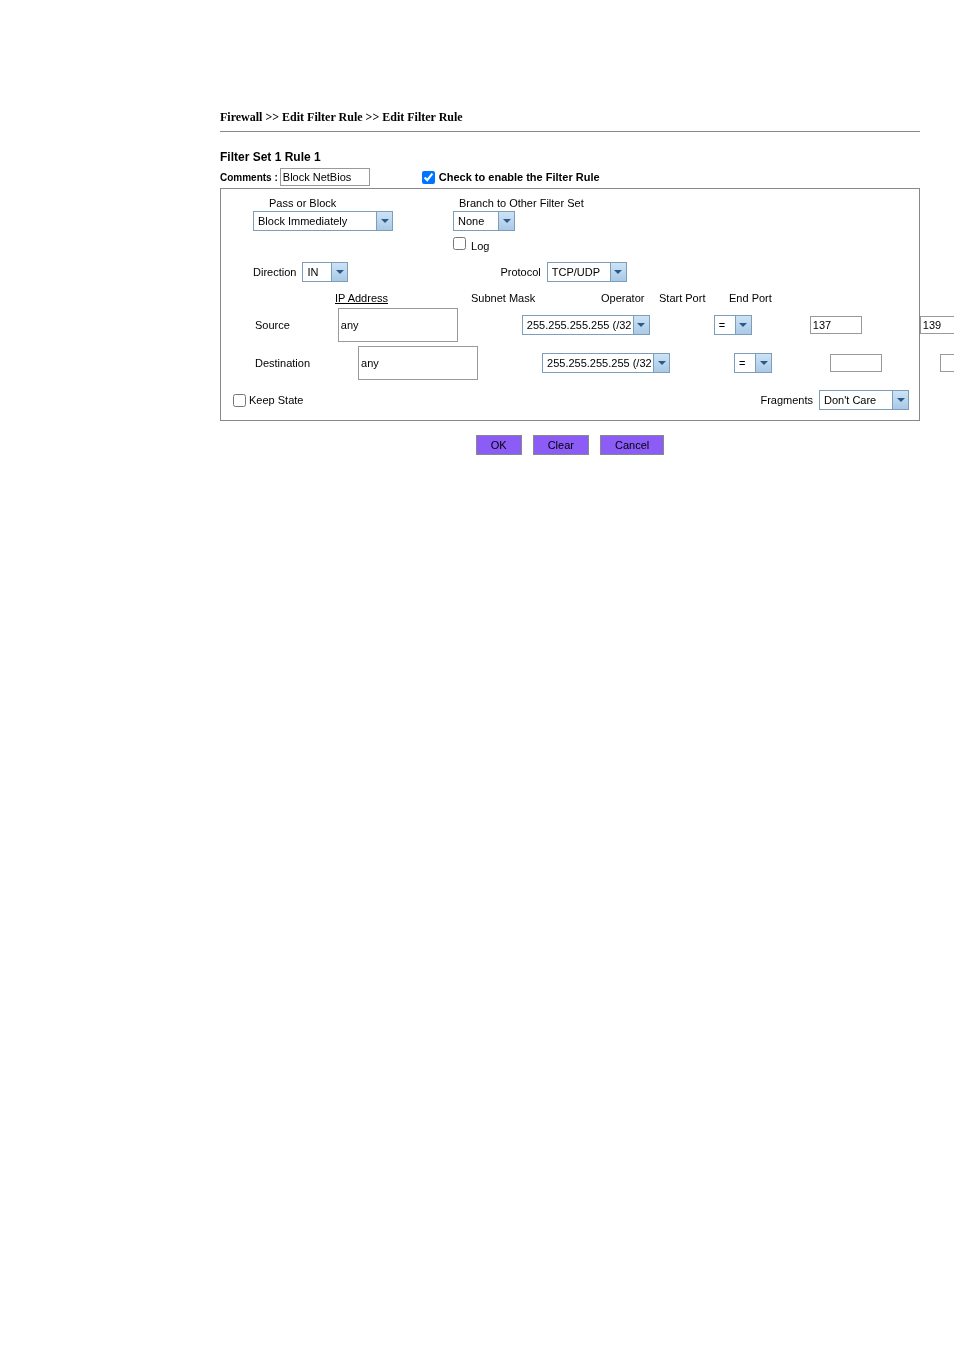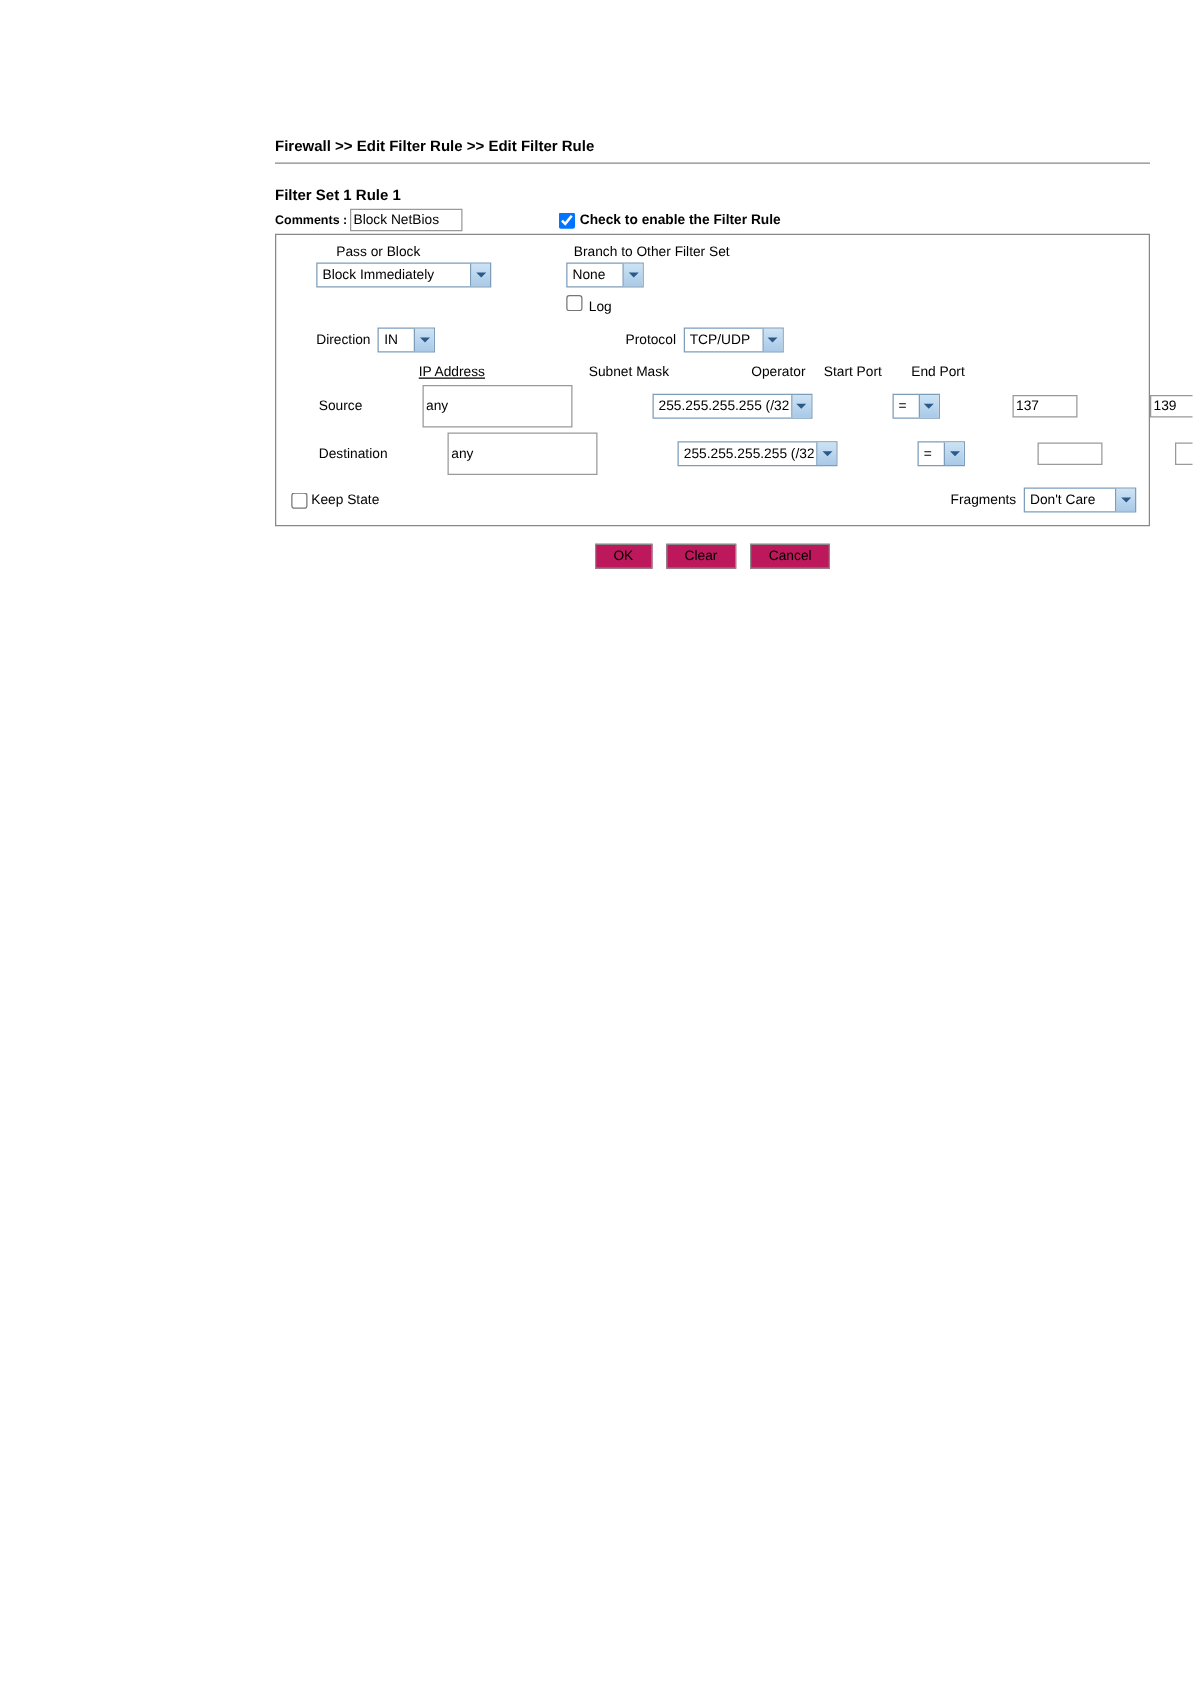--- a/index.html
+++ b/index.html
@@ -1,22 +1,22 @@
 <!DOCTYPE html>
 <html><head>
   <meta charset="utf-8">
   <style>
     * { box-sizing: border-box; margin: 0; padding: 0; }
     body { font-family: Arial, sans-serif; font-size: 11px; background: #fff; padding: 20px 30px; }
     .container { max-width: 700px; margin-left: 190px; margin-top: 90px; }
-    .breadcrumb { font-size: 12px; font-weight: bold; padding-bottom: 6px; border-bottom: 1px solid #888; margin-bottom: 18px; }
+    .breadcrumb { font-size: 12px; font-weight: bold; padding-bottom: 6px; border-bottom: 1px solid #888; margin-bottom: 18px; font-family: Liberation Serif, serif; }
     .section-title { font-size: 12px; font-weight: bold; margin-bottom: 4px; }
     .comments-row { display: flex; align-items: center; margin-bottom: 2px; }
     .comments-row label { font-weight: bold; font-size: 10px; margin-right: 2px; }
-    .comments-row input[type="text"] { width: 90px; height: 18px; border: 1px solid #999; font-size: 11px; padding: 0 2px; margin-right: 77px; }
+    .comments-row input[type="text"] { width: 90px; height: 18px; border: 1px solid #999; font-size: 11px; padding: 0 2px; margin-right: 52px; }
     .enable-wrap { display: flex; align-items: center; }
     .enable-wrap input[type="checkbox"] { margin-right: 4px; }
     .enable-wrap span { font-weight: bold; font-size: 11px; }
     .panel { border: 1px solid #888; padding: 8px 10px 10px 32px; }
     .panel-row { display: flex; align-items: flex-start; margin-bottom: 10px; }
     .passblock-col { width: 200px; }
     .passblock-col .plabel { font-size: 11px; margin-bottom: 2px; padding-left: 16px; }
     .branch-col .blabel { font-size: 11px; margin-bottom: 2px; padding-left: 6px; }
     select.dd { font-size: 11px; height: 20px; border: 1px solid #7e9db9; background: #fff; }
     .sel-wrap { position: relative; display: inline-block; }
@@ -39,21 +39,21 @@
     .grid-row .rlabel { width: 82px; font-size: 11px; padding-left: 2px; }
     .grid-row input[type="text"].ip { width: 120px; height: 18px; border:1px solid #999; font-size:11px; padding:16px 2px; margin-right: 16px; }
     .grid-row .mask-sel { width: 128px; }
     .grid-row .op-sel { width: 38px; margin-left: 8px; }
     .grid-row input[type="text"].port { width: 52px; height:18px; border:1px solid #999; font-size:11px; padding:0 2px; margin-left: 10px; }
     .bottom-row { display:flex; align-items:center; margin-top: 10px; }
     .bottom-row .keep { display:flex; align-items:center; margin-left: -20px; }
     .bottom-row .keep input { margin-right:3px; }
     .bottom-row .fraglabel { margin-left: auto; margin-right: 6px; font-size:11px; }
     .buttons { text-align:center; margin-top: 14px; }
-    .buttons button { font-size:11px; padding: 1px 14px; margin: 0 4px; border:1px solid #888; background:#be185d; height:20px; }
+    .buttons button { font-size:11px; padding: 1px 14px; margin: 0 4px; border:1px solid #888; background:#8b5cf6; height:20px; }
   </style>
 </head>
 <body>
 
 <div class="container">
   <div class="breadcrumb">Firewall &gt;&gt; Edit Filter Rule &gt;&gt; Edit Filter Rule</div>
 
   <div class="section-title">Filter Set 1 Rule 1</div>
 
   <div class="comments-row">

